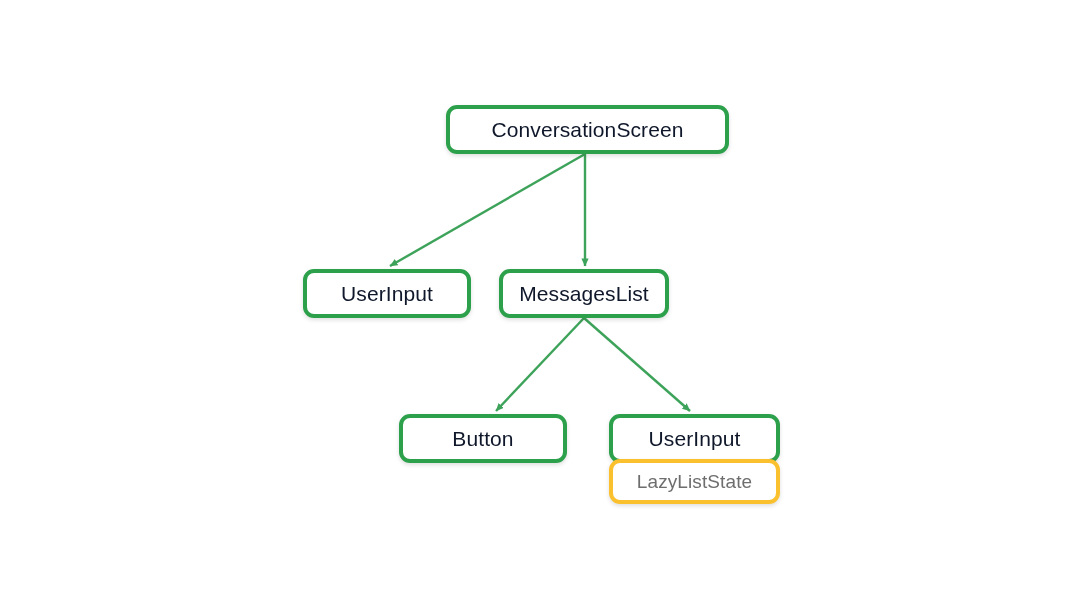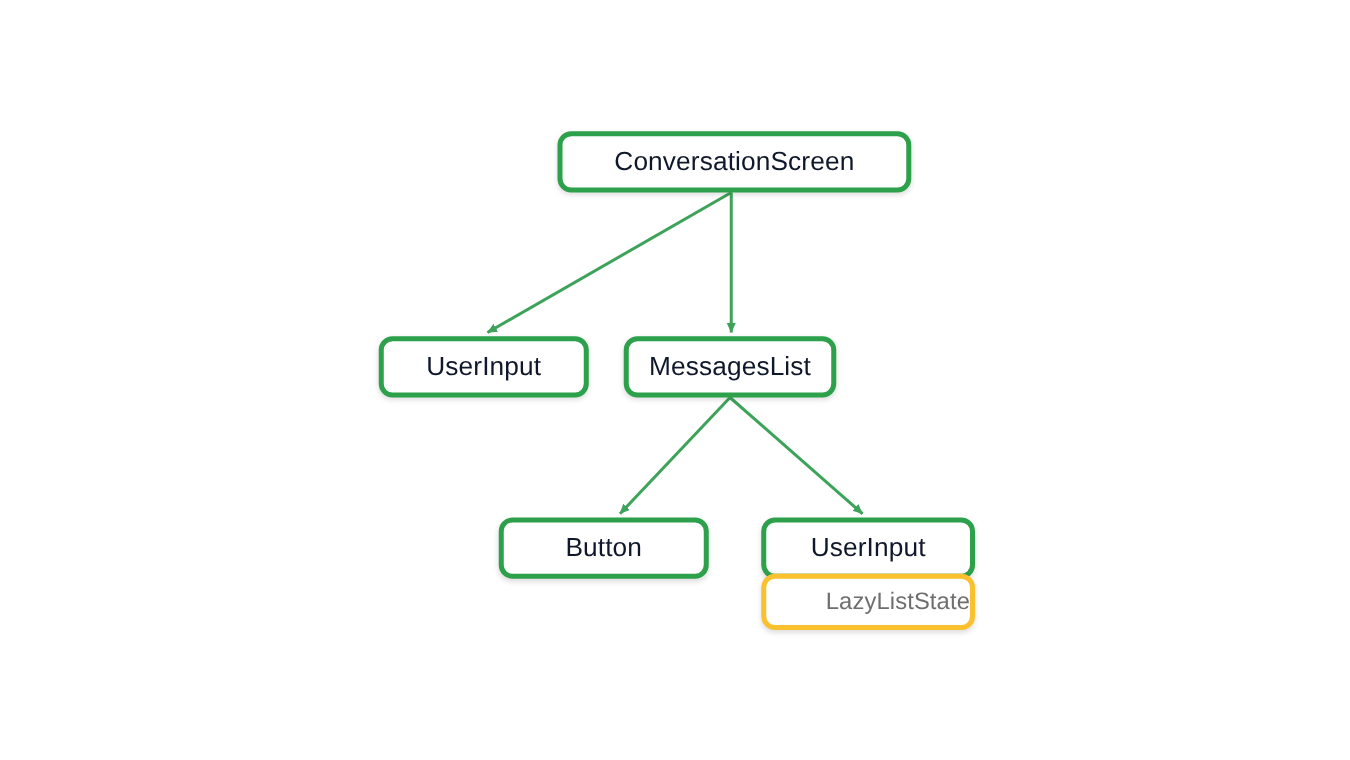--- a/index.html
+++ b/index.html
@@ -36,21 +36,20 @@
     justify-content: center;
     background: #ffffff;
     border-radius: 11px;
     box-shadow: 0 2px 4px rgba(0,0,0,0.13);
   }
   .node-composable {
     border: 4px solid #2CA04A;
   }
   .node-state {
     border: 4px solid #FBC02D;
-    justify-content: flex-end;
   }
   .node-label {
     font-size: 21px;
     line-height: 1;
     color: #0f172a;
     white-space: nowrap;
     letter-spacing: 0.1px;
   }
   .node-state .node-label {
     font-size: 19px;

